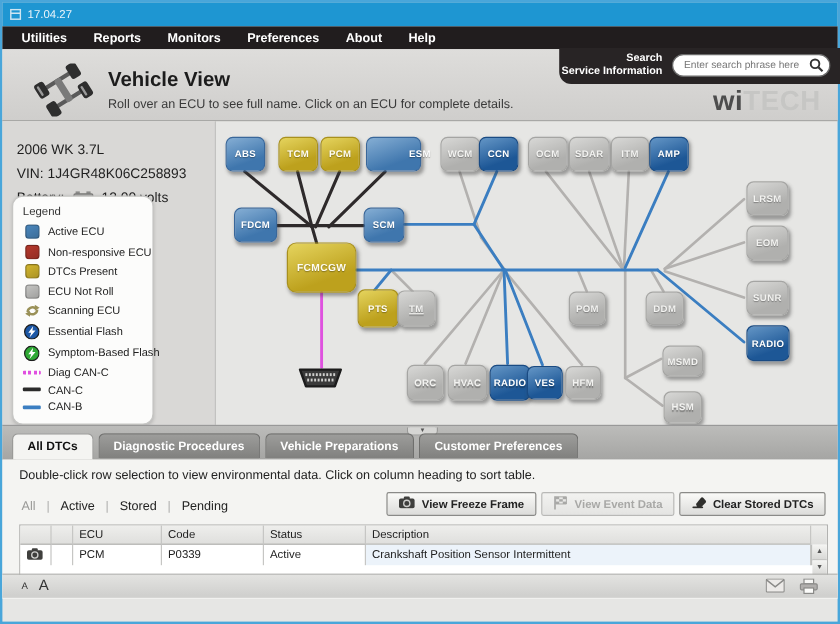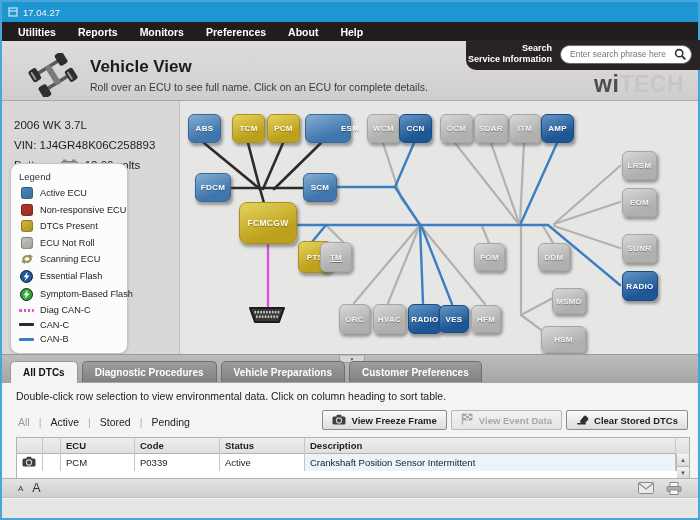--- a/index.html
+++ b/index.html
@@ -84,21 +84,21 @@
     color:#222; background:linear-gradient(#fafaf8,#dcdcda); border:1px solid #8a8a88; border-radius:2px; cursor:pointer; }
   .btn.disabled { color:#a8a8a6; border-color:#b8b8b6; background:linear-gradient(#f2f2f0,#e4e4e2); }
 
   .dtc-table { position:absolute; left:14px; top:54px; width:674px; border:1px solid #b2b2b0; background:#fff; }
   .tr { display:flex; }
   .tr.head { background:linear-gradient(#eeeeec,#dededc); height:16px; }
   .tr.body { height:17px; background:#fff; }
   .tr.stub { height:8px; background:#fff; }
   .td { border-right:1px solid #c6c6c4; display:flex; align-items:center; padding:0 5px; overflow:hidden;
     font-size:9.5px; color:#222; white-space:nowrap; }
-  .tr.head .td { font-weight:bold; border-bottom:1px solid #b2b2b0;text-align:right; }
+  .tr.head .td { font-weight:normal; border-bottom:1px solid #b2b2b0;text-align:right; }
   .td.desc-hl { background:#ecf3fa; }
   .vscroll { width:15px; display:flex; flex-direction:column; border-left:1px solid #b2b2b0; }
   .varrow { flex:1; background:linear-gradient(#f4f4f2,#d8d8d6); border-bottom:1px solid #b8b8b6;
     font-size:6px; color:#555; text-align:center; line-height:12px; cursor:pointer; }
 
   .table-footer { position:absolute; left:0; right:0; top:95px; height:20px;
     background:linear-gradient(#e3e3e1,#cfcfcd); border-top:1px solid #b2b2b0; border-bottom:1px solid #c2c2c0;
     display:flex; align-items:center; padding:0 16px; }
   .fsA { font-size:8px; color:#333; cursor:pointer; margin-right:9px; }
   .fsA.big { font-size:12.5px; }
@@ -316,30 +316,30 @@
       <div class="ecu notbuilt" style="left: 507px; top: 12px; width: 32px; height: 29px;">ITM</div>
       <div class="ecu active2" style="left: 539px; top: 12px; width: 33px; height: 29px;">AMP</div>
       <div class="ecu notbuilt" style="left: 620px; top: 49px; width: 35px; height: 29px;">LRSM</div>
       <div class="ecu notbuilt" style="left: 620px; top: 86px; width: 35px; height: 29px;">EOM</div>
       <div class="ecu notbuilt" style="left: 620px; top: 132px; width: 35px; height: 29px;">SUNR</div>
       <div class="ecu active2" style="left: 620px; top: 169px; width: 36px; height: 30px;">RADIO</div>
       <div class="ecu active" style="left: 193px; top: 71px; width: 36px; height: 29px;">FDCM</div>
       <div class="ecu active" style="left: 301px; top: 71px; width: 34px; height: 29px;">SCM</div>
       <div class="ecu dtc big" style="left: 237px; top: 100px; width: 58px; height: 42px;">FCMCGW</div>
       <div class="ecu dtc" style="left: 296px; top: 139px; width: 34px; height: 32px;">PTS</div>
-      <div class="ecu notbuilt" style="left: 318px; top: 140px; width: 32px; height: 30px; text-decoration: underline;">TM</div>
+      <div class="ecu notbuilt" style="left: 329px; top: 140px; width: 32px; height: 30px; text-decoration: underline;">TM</div>
       <div class="ecu notbuilt" style="left: 472px; top: 141px; width: 31px; height: 28px;">POM</div>
       <div class="ecu notbuilt" style="left: 536px; top: 141px; width: 32px; height: 28px;">DDM</div>
       <div class="ecu notbuilt" style="left: 337px; top: 202px; width: 31px; height: 30px;">ORC</div>
       <div class="ecu notbuilt" style="left: 371px; top: 202px; width: 33px; height: 30px;">HVAC</div>
       <div class="ecu active2" style="left: 406px; top: 202px; width: 34px; height: 30px;">RADIO</div>
       <div class="ecu active2" style="left: 437px; top: 203px; width: 30px; height: 28px;">VES</div>
       <div class="ecu notbuilt" style="left: 469px; top: 203px; width: 30px; height: 28px; text-align: right;">HFM</div>
       <div class="ecu notbuilt" style="left: 550px; top: 186px; width: 34px; height: 26px;">MSMD</div>
-      <div class="ecu notbuilt" style="left: 539px; top: 224px; width: 45px; height: 27px;">HSM</div>
+      <div class="ecu notbuilt" style="left: 551px; top: 224px; width: 32px; height: 27px;">HSM</div>
       <div class="dlc" style="left: 246px; top: 203px;"><svg width="38" height="22" viewBox="0 0 38 22">
           <path d="M2,3 h34 l-5,14 h-24 z" fill="#3a3a3a" stroke="#1c1c1c" stroke-width="2" stroke-linejoin="round"></path>
           <rect x="6.5" y="6" width="1.6" height="2.4" fill="#cfcfcd"></rect>
           <rect x="9.4" y="6" width="1.6" height="2.4" fill="#cfcfcd"></rect>
           <rect x="12.3" y="6" width="1.6" height="2.4" fill="#cfcfcd"></rect>
           <rect x="15.2" y="6" width="1.6" height="2.4" fill="#cfcfcd"></rect>
           <rect x="18.1" y="6" width="1.6" height="2.4" fill="#cfcfcd"></rect>
           <rect x="21" y="6" width="1.6" height="2.4" fill="#cfcfcd"></rect>
           <rect x="23.9" y="6" width="1.6" height="2.4" fill="#cfcfcd"></rect>
           <rect x="26.8" y="6" width="1.6" height="2.4" fill="#cfcfcd"></rect>

